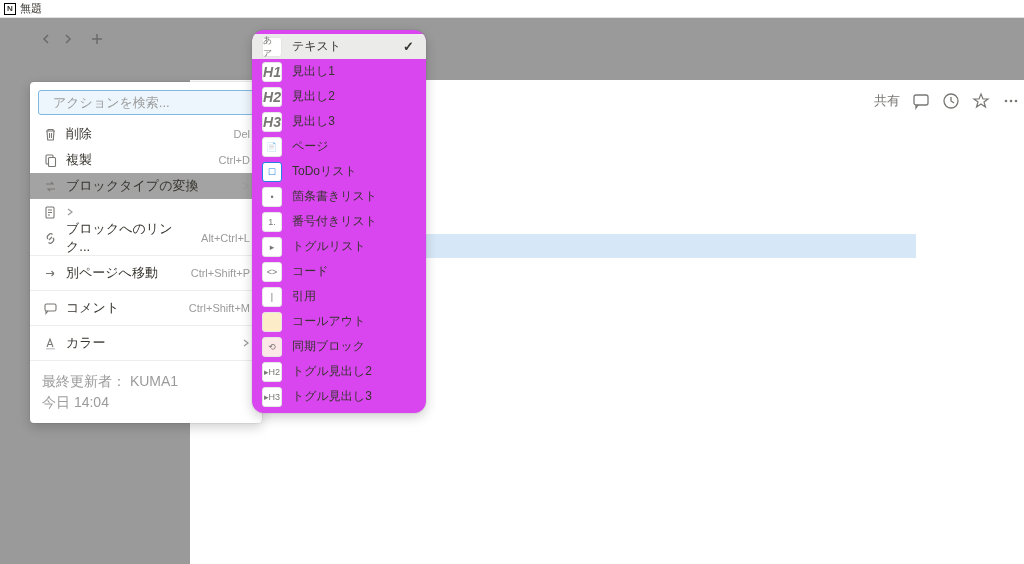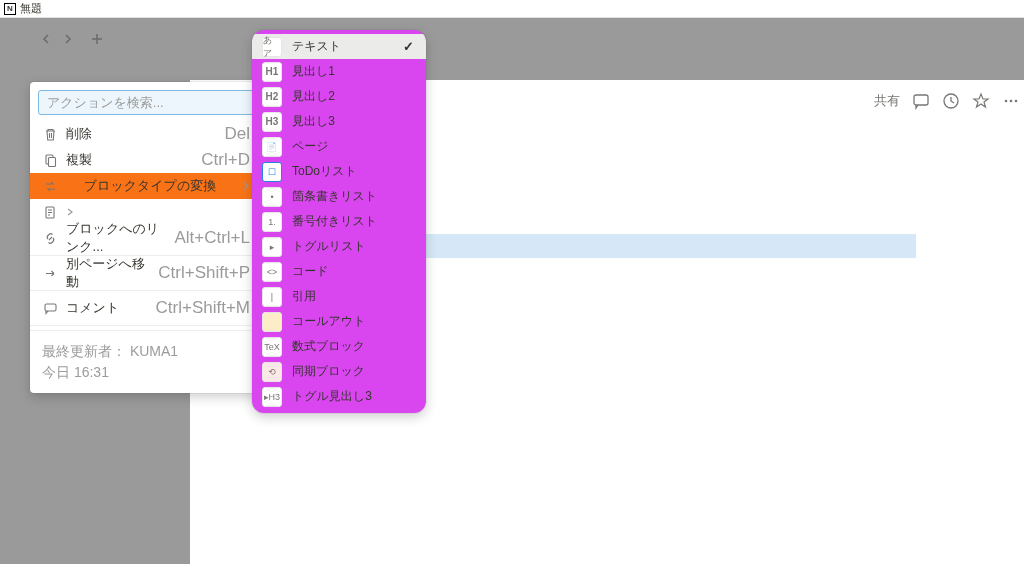--- a/index.html
+++ b/index.html
@@ -104,55 +104,55 @@
     border-radius: 4px;
     box-shadow: 0 0 0 1px rgba(15,15,15,0.05), 0 4px 12px rgba(15,15,15,0.2);
     padding: 6px 0;
     z-index: 10;
   }
   .context-search {
     margin: 2px 8px 6px 8px;
     border: 1px solid #7fb8e0;
     border-radius: 3px;
     background: #edf6fc;
-    padding: 4px 8px;
+    padding: 4px 14px;
   }
   .context-search input {
     border: none;
     outline: none;
     background: transparent;
     width: 100%;
     font-size: 13px;
     color: #37352f;
   }
   .context-search input::placeholder { color: #9b9b9b; }
 
   .menu-item {
     display: flex;
     align-items: center;
     padding: 4px 12px;
     height: 26px;
     cursor: pointer;
     gap: 8px;
     position: relative;
   }
-  .menu-item.active { background: #f97316; text-align: center; }
+  .menu-item.active { background: #a3a3a3; }
   .menu-item .mi-icon {
     width: 16px; height: 16px;
     display: inline-flex;
     align-items: center;
     justify-content: center;
     color: #787774;
     font-size: 13px;
     flex-shrink: 0;
   }
   .menu-item .mi-label { flex: 1; color: #37352f; }
   .menu-item .mi-shortcut {
     color: #9b9b9b;
-    font-size: 17px;
+    font-size: 11px;
     margin-left: auto;
   }
   .menu-item .mi-chevron {
     color: #9b9b9b;
     font-size: 10px;
   }
   .menu-divider {
     height: 1px;
     background: #ededec;
     margin: 4px 0;
@@ -200,21 +200,21 @@
     background: #ffffff;
     flex-shrink: 0;
   }
   .sub-item .si-label { flex: 1; color: #37352f; font-size: 12px; }
   .sub-item .si-check {
     color: #37352f;
     font-size: 13px;
     font-weight: bold;
   }
 
-  .si-icon.h1 { font-weight: bold; font-size: 10px; }
+  .si-icon.h1 { font-weight: bold; font-size: 14px; font-style: italic; }
   .si-icon.todo { color: #2383e2; border-color: #2383e2; }
   .si-icon.callout { background: #fdecc8; }
   .si-icon.sync { background: #fde8e8; }
 
   svg { display: block; }
 </style>
 </head>
 <body>
 
 <div class="titlebar">
@@ -354,28 +354,44 @@
           <svg width="15" height="15" viewBox="0 0 15 15">
             <rect x="2" y="3" width="11" height="7" rx="1.5" stroke="#787774" stroke-width="1.1" fill="none"></rect>
             <path d="M5 10l-2 2.5V10" stroke="#787774" stroke-width="1.1" fill="none"></path>
           </svg>
         </span>
         <span class="mi-label">コメント</span>
         <span class="mi-shortcut">Ctrl+Shift+M</span>
       </div>
     </div>
   <div class="menu-divider"></div>
+  <div id="ctx-group-4">
+      <div class="menu-item">
+        <span class="mi-icon">
+          <svg width="15" height="15" viewBox="0 0 15 15">
+            <path d="M4 11l3-8 3 8M5 8.5h4" stroke="#787774" stroke-width="1.1" fill="none"></path>
+            <rect x="3" y="12" width="9" height="1.5" fill="#ccc"></rect>
+          </svg>
+        </span>
+        <span class="mi-label">カラー</span>
+        <span class="mi-chevron">
+          <svg width="8" height="8" viewBox="0 0 8 8">
+            <path d="M2 1l4 3-4 3" stroke="#9b9b9b" stroke-width="1.2" fill="none"></path>
+          </svg>
+        </span>
+      </div>
+    </div>
   <div class="menu-divider"></div>
 
   <div class="menu-footer">
     <div>
       <span>最終更新者：</span>
       <span>KUMA1</span>
     </div>
-    <div>今日 16:31</div>
+    <div>今日 14:04</div>
   </div>
 </div>
 
 <div class="submenu">
   <div id="submenu-list">
       <div class="sub-item active">
         <span class="si-icon ">あア</span>
         <span class="si-label">テキスト</span>
         <span class="si-check">✓</span>
       </div>
@@ -417,25 +433,25 @@
       </div>
       <div class="sub-item">
         <span class="si-icon ">|</span>
         <span class="si-label">引用</span>
       </div>
       <div class="sub-item">
         <span class="si-icon callout"> </span>
         <span class="si-label">コールアウト</span>
       </div>
       <div class="sub-item">
-        <span class="si-icon ">TeX</span>
-        <span class="si-label">数式ブロック</span>
-      </div>
-      <div class="sub-item">
         <span class="si-icon sync">⟲</span>
         <span class="si-label">同期ブロック</span>
       </div>
       <div class="sub-item">
+        <span class="si-icon ">▸H2</span>
+        <span class="si-label">トグル見出し2</span>
+      </div>
+      <div class="sub-item">
         <span class="si-icon ">▸H3</span>
         <span class="si-label">トグル見出し3</span>
       </div>
     </div>
 </div>
 
 </body></html>

